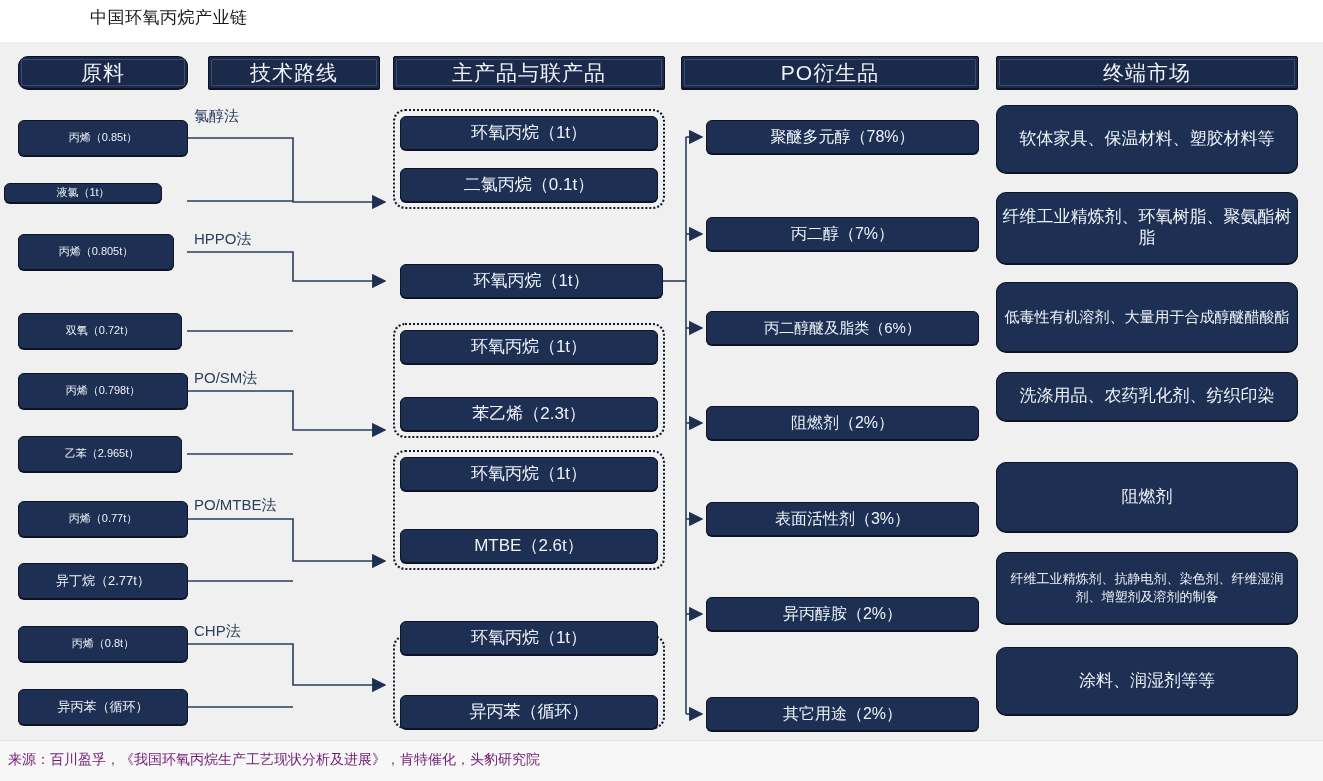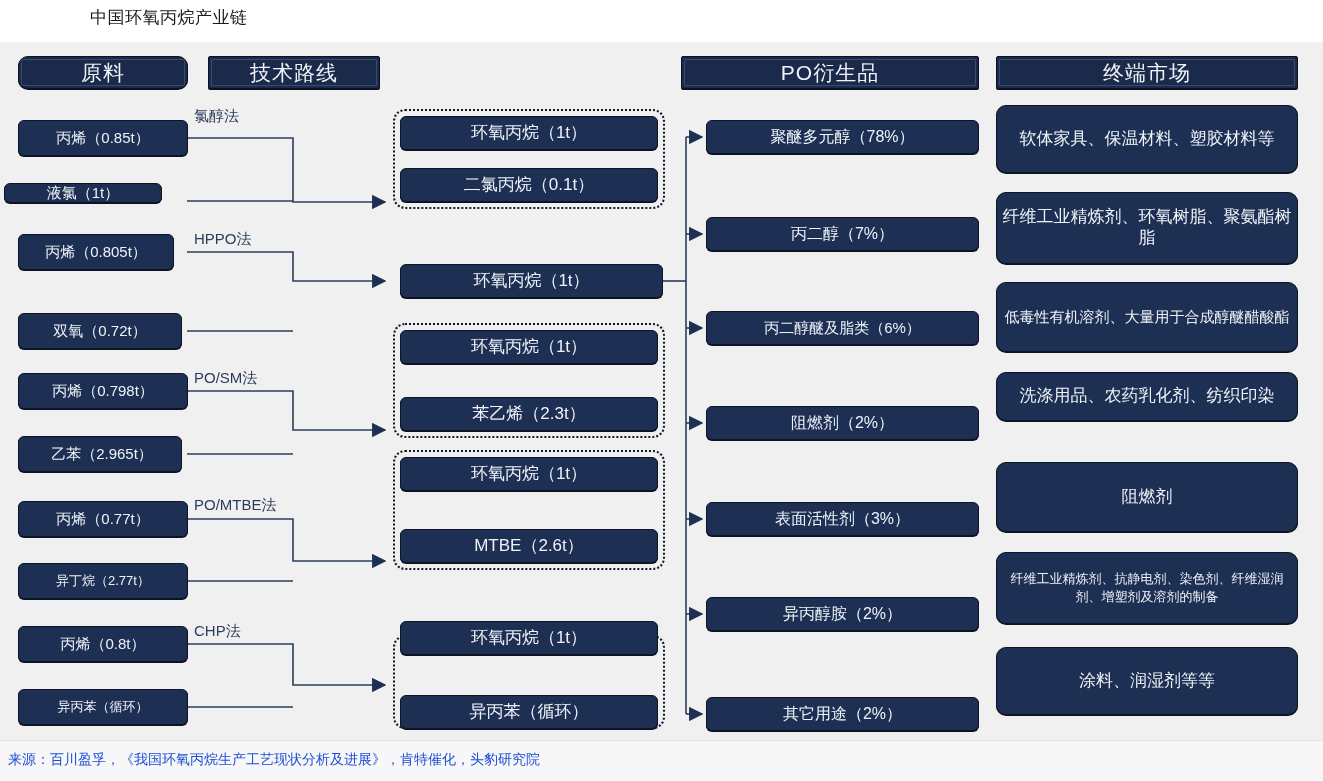--- a/index.html
+++ b/index.html
@@ -20,21 +20,21 @@
     position:absolute;left:0;top:42px;width:1323px;height:698px;
     background:#f0f0f0;
   }
 
   .footer{
     position:absolute;left:0;top:740px;width:1323px;height:41px;
     background:#f7f7f7;border-top:1px solid #e2e2e2;
   }
   .footer .src{
     position:absolute;left:8px;top:10px;
-    font-size:14px;color:#1d4ed8;white-space:nowrap;
+    font-size:14px;color:#701a75;white-space:nowrap;
   }
 
   
   .box{
     position:absolute;box-sizing:border-box;
     background:#1d2f52;
     border:1.5px solid #0d1526;
     border-radius:6px;
     color:#eef2f8;
     display:flex;align-items:center;justify-content:center;
@@ -49,21 +49,21 @@
     border:1.5px solid #0b1322;
     border-radius:2px;
     font-size:21px;
     letter-spacing:1px;
   }
   .hdr::after{
     content:"";position:absolute;left:2px;top:2px;right:2px;bottom:2px;
     border:1px solid #3a4a6d;border-radius:1px;pointer-events:none;
   }
 
-  .raw{font-size:15px;}
+  .raw{font-size:11px;}
   .raw.small{font-size:13px;}
   .prod{font-size:17px;}
   .deriv{font-size:16px;}
   .deriv.small{font-size:15px;}
   .mkt{font-size:17px;}
   .mkt.tiny{font-size:13px;line-height:1.35;}
 
   
   .group{
     position:absolute;box-sizing:border-box;
@@ -125,20 +125,23 @@
         <path d="M686 672 H702" marker-end="url(#ah)"></path>
       </g>
     </svg>
 
     <div class="box hdr" style="left:18px;top:14px;width:170px;height:33px;border-radius:10px;">
       <span>原料</span>
     </div>
     <div class="box hdr" style="left:208px;top:14px;width:172px;height:33px;">
       <span>技术路线</span>
     </div>
+    <div class="box hdr" style="left:393px;top:14px;width:272px;height:33px;">
+      <span>主产品与联产品</span>
+    </div>
     <div class="box hdr" style="left:681px;top:14px;width:298px;height:33px;">
       <span>PO衍生品</span>
     </div>
     <div class="box hdr" style="left:996px;top:14px;width:302px;height:33px;">
       <span>终端市场</span>
     </div>
 
     <div class="box raw" style="left:18px;top:78px;width:170px;height:36px;">
       <span>丙烯（0.85t）</span>
     </div>

